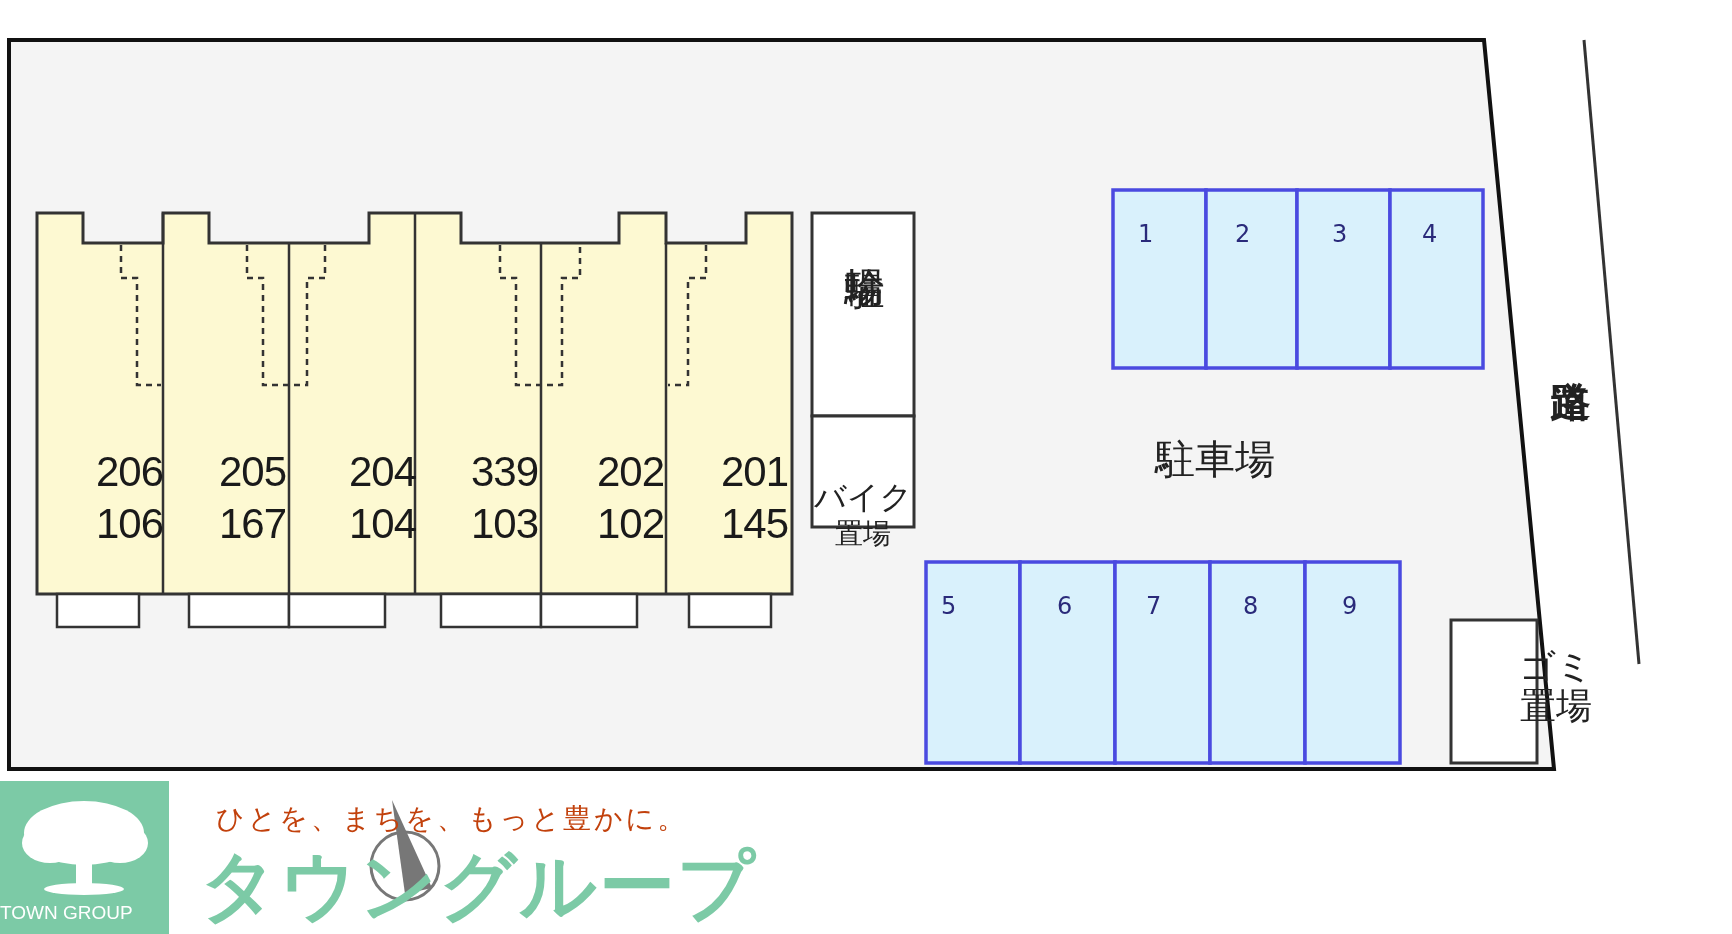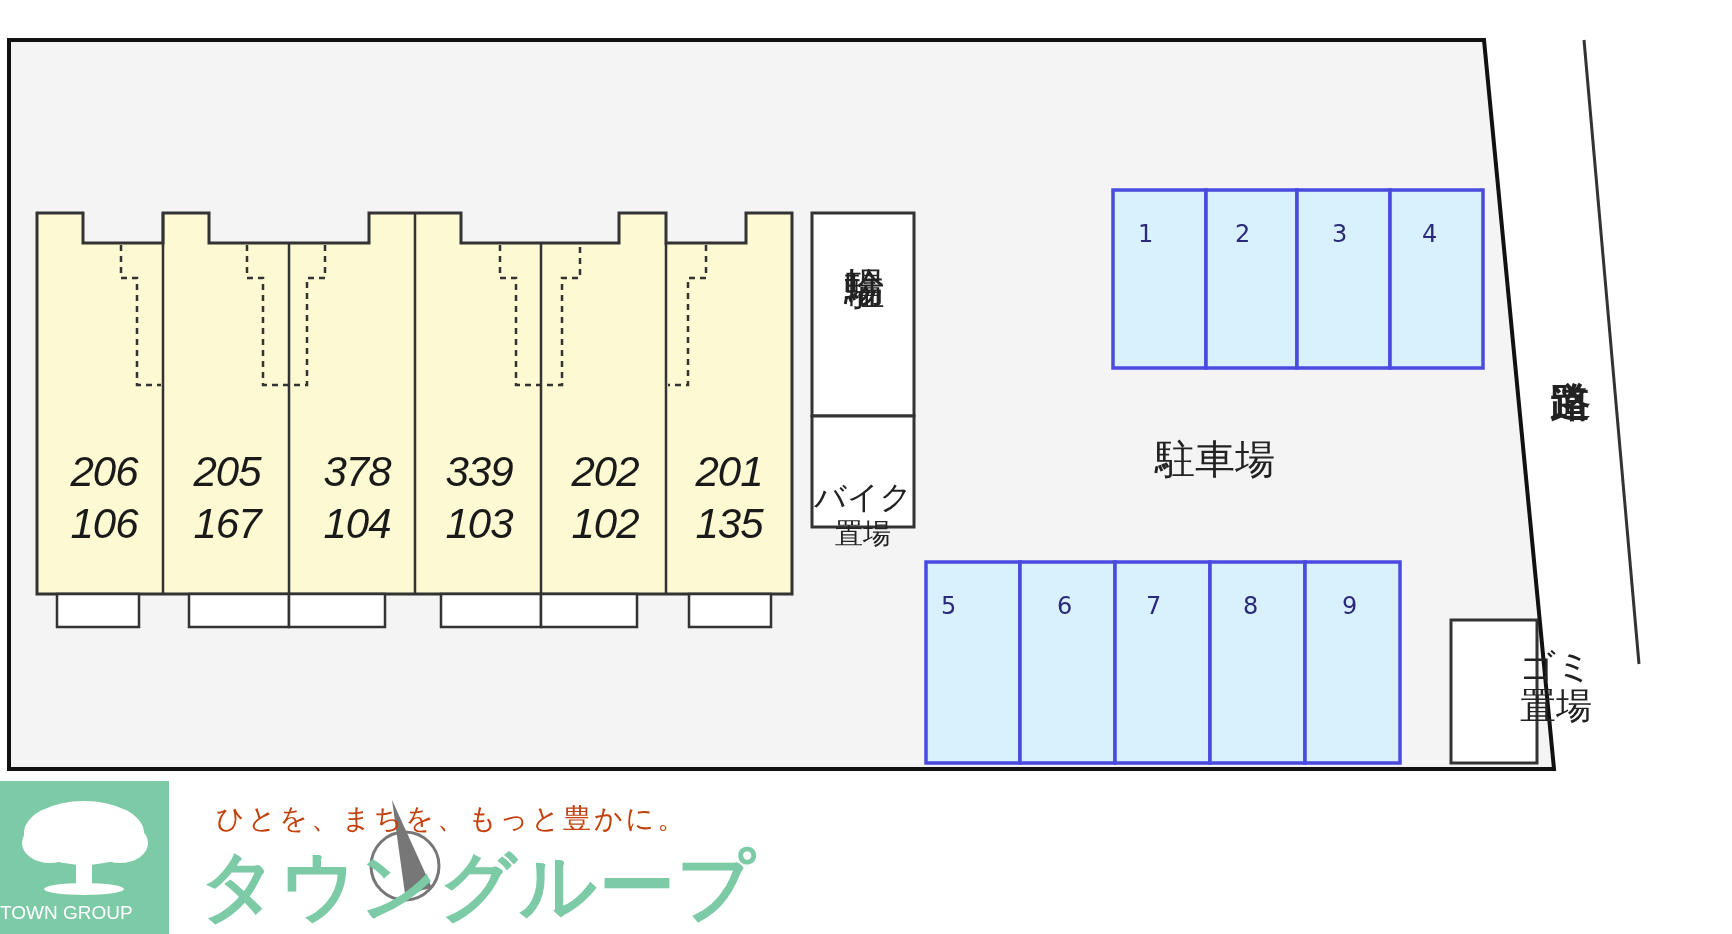--- a/index.html
+++ b/index.html
@@ -1,20 +1,20 @@
 <!DOCTYPE html>
 <html><head>
 <meta charset="utf-8">
 <style>
   html, body { margin:0; padding:0; }
   body { width:1732px; height:934px; background:#ffffff; position:relative; overflow:hidden;
          font-family:"DejaVu Sans", sans-serif; }
   svg.plan { position:absolute; left:0; top:0; }
   .unit-label { position:absolute; font-family:"Liberation Sans", sans-serif; font-size:42px; line-height:52px;
-                color:#1a1a1a; text-align:center; letter-spacing:-1px;font-style:italic; }
+                color:#1a1a1a; text-align:right; letter-spacing:-1px; }
   .spot-num { position:absolute; font-family:"DejaVu Sans", sans-serif; font-size:24px; color:#2a2a7a; }
   .vlabel { position:absolute; font-family:"DejaVu Sans", sans-serif; color:#222; text-align:center; line-height:1.08; }
   .logo-box { position:absolute; left:0; top:781px; width:169px; height:153px; background:#7ccaa6; }
   .logo-text { position:absolute; left:0; bottom:10px; width:169px; text-align:left; color:#fff;
                font-family:"Liberation Sans", sans-serif; font-size:19px; }
   .slogan { position:absolute; left:216px; top:800px; font-size:28px; color:#c2410c; letter-spacing:3px; }
   .brand { position:absolute; left:200px; top:836px; font-size:76px; color:#7ccaa6; letter-spacing:2px; font-weight:bold; }
 </style>
 </head>
 <body>
@@ -81,34 +81,34 @@
 
 <div class="unit-label" style="left:45px; top:446px; width:118px;">
   <div>206</div>
   <div>106</div>
 </div>
 <div class="unit-label" style="left:168px; top:446px; width:118px;">
   <div>205</div>
   <div>167</div>
 </div>
 <div class="unit-label" style="left:298px; top:446px; width:118px;">
-  <div>378</div>
+  <div>204</div>
   <div>104</div>
 </div>
 <div class="unit-label" style="left:420px; top:446px; width:118px;">
   <div>339</div>
   <div>103</div>
 </div>
 <div class="unit-label" style="left:546px; top:446px; width:118px;">
   <div>202</div>
   <div>102</div>
 </div>
 <div class="unit-label" style="left:670px; top:446px; width:118px;">
   <div>201</div>
-  <div>135</div>
+  <div>145</div>
 </div>
 
 <div class="vlabel" style="left:842px; top:236px; width:44px; font-size:40px; writing-mode:vertical-rl;">駐輪場</div>
 
 <div class="vlabel" style="left:812px; top:432px; width:102px; font-size:32px;margin-top:48px;">
   <div>バイク</div>
   <div style="font-size:28px; margin-top:4px;">置場</div>
 </div>
 
 <div class="vlabel" style="left:1140px; top:438px; width:150px; font-size:40px; font-weight:normal;">駐車場</div>

